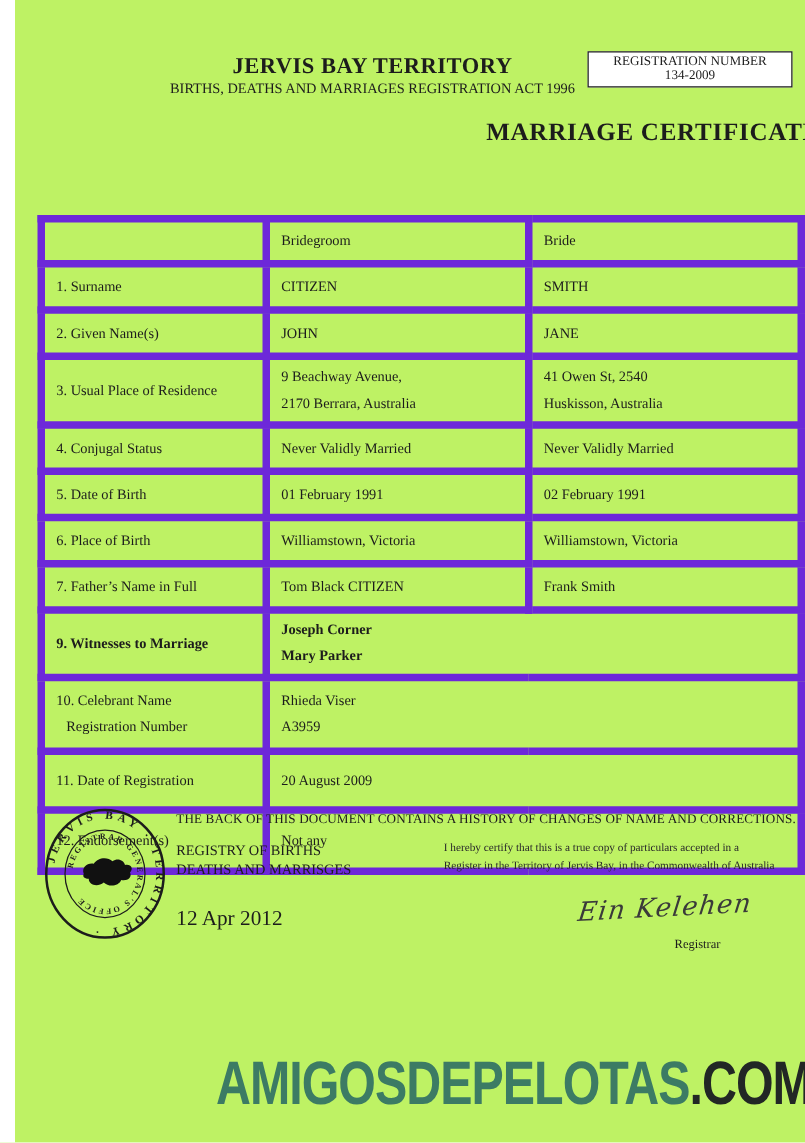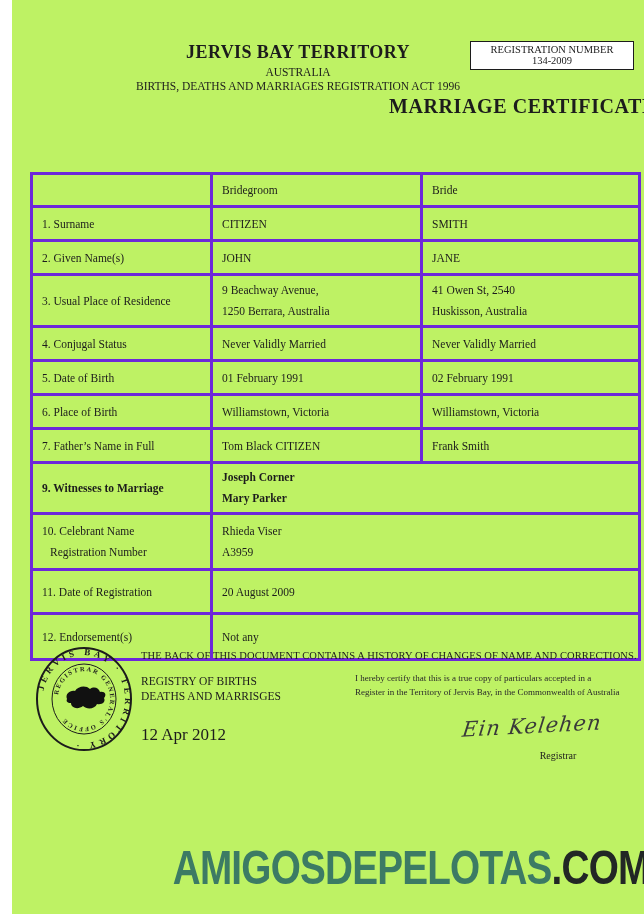--- a/index.html
+++ b/index.html
@@ -35,21 +35,21 @@
     position:absolute; top:132px; left:42px; width:560px;
     text-align:center; font-size:11.5px; line-height:1.75;
   }
   
   table.cert{
     position:absolute; top:172px; left:18px;
     border-collapse:collapse; table-layout:fixed; width:608px;
     font-size:11.5px;
   }
   table.cert td{
-    border:3px solid #6d28d9;
+    border:6px solid #6d28d9;
     padding:3px 6px 3px 9px;
     vertical-align:middle;
   }
   .cell-line{line-height:21px;}
   .indent{padding-left:8px;}
   tr.rh-hdr  td{height:24px;}
   tr.rh-s    td{height:25px;}
   tr.rh-d    td{height:43px;}
   tr.rh-w    td{height:40px;font-weight:bold;}
   tr.rh-c    td{height:47px;}
@@ -93,21 +93,20 @@
     transform:scaleX(.79); transform-origin:100% 50%;
   }
 </style>
 </head>
 <body>
 
 <div class="page">
 
   <div class="hdr-block">
     <div class="hdr-territory">JERVIS BAY TERRITORY</div>
-    <div class="hdr-country">AUSTRALIA</div>
     <div class="hdr-act">BIRTHS, DEATHS AND MARRIAGES REGISTRATION ACT 1996</div>
   </div>
 
   <div class="reg-box">
     <div class="reg-label">REGISTRATION NUMBER</div>
     <div class="reg-number">134-2009</div>
   </div>
 
   <div class="doc-title">MARRIAGE CERTIFICATE</div>
 
@@ -131,21 +130,21 @@
     </tr>
     <tr class="rh-s">
       <td>2. Given Name(s)</td>
       <td>JOHN</td>
       <td>JANE</td>
     </tr>
     <tr class="rh-d">
       <td>3. Usual Place of Residence</td>
       <td>
         <div class="cell-line">9 Beachway Avenue,</div>
-        <div class="cell-line">1250 Berrara, Australia</div>
+        <div class="cell-line">2170 Berrara, Australia</div>
       </td>
       <td>
         <div class="cell-line">41 Owen St, 2540</div>
         <div class="cell-line">Huskisson, Australia</div>
       </td>
     </tr>
     <tr class="rh-s">
       <td>4. Conjugal Status</td>
       <td>Never Validly Married</td>
       <td>Never Validly Married</td>

